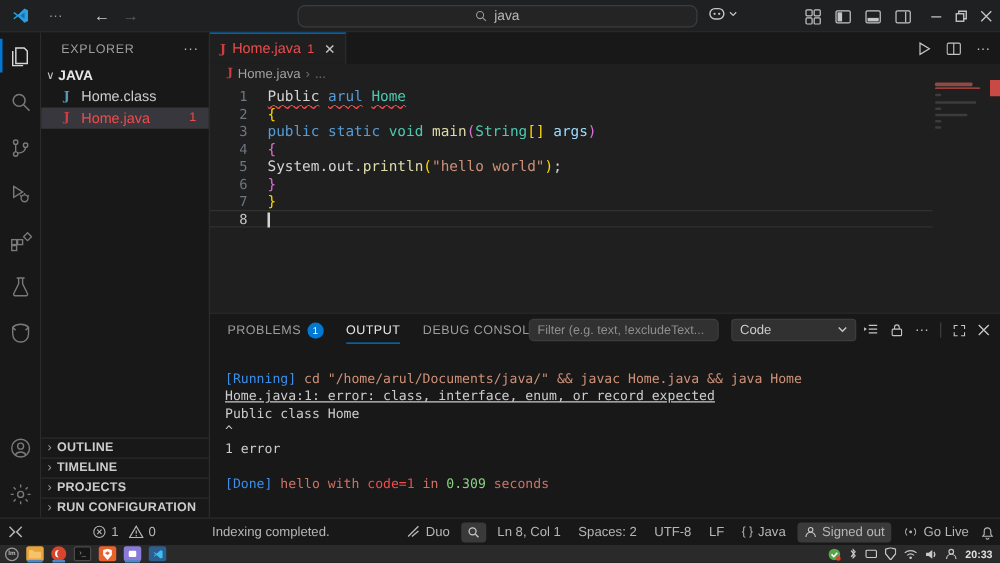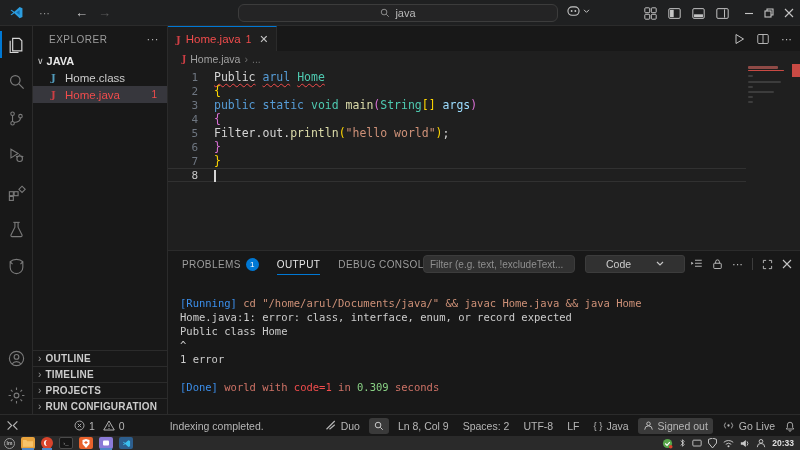--- a/index.html
+++ b/index.html
@@ -92,21 +92,21 @@
   .panel-tab.active:after{content:"";position:absolute;left:0;right:0;bottom:2px;height:1px;background:#0078d4;}
   .panel-tab .pbadge{background:#0078d4;color:#ffffff;font-size:8px;min-width:13px;height:13px;
     border-radius:7px;display:flex;align-items:center;justify-content:center;letter-spacing:0;}
   .panel-more{color:#9d9d9d;font-size:11px;}
   .filter-input{position:absolute;left:255px;top:4px;width:152px;height:18px;background:#313131;
     border:1px solid #3c3c3c;border-radius:4px;color:#989898;font-size:10px;padding:0 6px;
     font-family:"Liberation Sans",sans-serif;}
   .filter-input::placeholder{color:#8f8f8f;}
   .channel-select{position:absolute;left:417px;top:4px;width:100px;height:18px;background:#313131;
     border:1px solid #3c3c3c;border-radius:3px;display:flex;align-items:center;font-size:10.5px;
-    color:#cccccc;padding:0 20px;justify-content:space-between;}
+    color:#cccccc;padding:0 6px;justify-content:space-between;}
   .panel-icons{position:absolute;right:8px;top:0;height:26px;display:flex;align-items:center;gap:9px;}
   .vsep{width:1px;height:12px;background:#3c3c3c;}
   .panel-content{position:absolute;left:0;top:26px;right:0;bottom:0;padding:20px 0 0 12px;
     font-family:"DejaVu Sans Mono","Liberation Mono",monospace;font-size:10.5px;}
   .orow{height:14px;white-space:pre;}
 
   
   .statusbar{position:absolute;left:0;top:414px;width:800px;height:22px;background:#181818;
     border-top:1px solid #2b2b2b;display:flex;align-items:center;font-size:10.5px;color:#b6b6b6;}
   .sb-item{display:flex;align-items:center;gap:4px;padding:0 5px;height:16px;}
@@ -332,21 +332,21 @@
         <div class="crow">
           <span class="num">3</span>
           <span class="txt"><span style="color: rgb(86, 156, 214);">public</span><span style="color: rgb(212, 212, 212);"> </span><span style="color: rgb(86, 156, 214);">static</span><span style="color: rgb(212, 212, 212);"> </span><span style="color: rgb(78, 201, 176);">void</span><span style="color: rgb(212, 212, 212);"> </span><span style="color: rgb(220, 220, 170);">main</span><span style="color: rgb(218, 112, 214);">(</span><span style="color: rgb(78, 201, 176);">String</span><span style="color: rgb(255, 215, 0);">[]</span><span style="color: rgb(212, 212, 212);"> </span><span style="color: rgb(156, 220, 254);">args</span><span style="color: rgb(218, 112, 214);">)</span></span>
         </div>
         <div class="crow">
           <span class="num">4</span>
           <span class="txt"><span style="color: rgb(218, 112, 214);">{</span></span>
         </div>
         <div class="crow">
           <span class="num">5</span>
-          <span class="txt"><span style="color: rgb(212, 212, 212);">Filter.out.</span><span style="color: rgb(220, 220, 170);">println</span><span style="color: rgb(255, 215, 0);">(</span><span style="color: rgb(206, 145, 120);">"hello world"</span><span style="color: rgb(255, 215, 0);">)</span><span style="color: rgb(212, 212, 212);">;</span></span>
+          <span class="txt"><span style="color: rgb(212, 212, 212);">System.out.</span><span style="color: rgb(220, 220, 170);">println</span><span style="color: rgb(255, 215, 0);">(</span><span style="color: rgb(206, 145, 120);">"hello world"</span><span style="color: rgb(255, 215, 0);">)</span><span style="color: rgb(212, 212, 212);">;</span></span>
         </div>
         <div class="crow">
           <span class="num">6</span>
           <span class="txt"><span style="color: rgb(218, 112, 214);">}</span></span>
         </div>
         <div class="crow">
           <span class="num">7</span>
           <span class="txt"><span style="color: rgb(255, 215, 0);">}</span></span>
         </div>
         <div class="crow cur">
@@ -403,26 +403,26 @@
         <div class="vsep"></div>
         <svg width="11" height="11" viewBox="0 0 16 16">
             <path d="M2 6V2h4M10 2h4v4M14 10v4h-4M6 14H2v-4" fill="none" stroke="#c5c5c5" stroke-width="1.3"></path>
           </svg>
         <svg width="10" height="10" viewBox="0 0 10 10">
             <path d="M1 1l8 8M9 1l-8 8" stroke="#c5c5c5" stroke-width="1.1"></path>
           </svg>
       </div>
       <div class="panel-content" id="output-rows">
           <div class="orow"><span style="color: rgb(59, 142, 234);">[Running] </span><span style="color: rgb(206, 145, 120);">cd "/home/arul/Documents/java/" &amp;&amp; javac Home.java &amp;&amp; java Home</span></div>
-          <div class="orow"><span style="color: rgb(204, 204, 204);">Home.java:1: error: class, interface, enum, or record expected</span></div>
+          <div class="orow"><span style="color: rgb(204, 204, 204); text-decoration: underline;">Home.java:1: error: class, interface, enum, or record expected</span></div>
           <div class="orow"><span style="color: rgb(204, 204, 204);">Public class Home</span></div>
           <div class="orow"><span style="color: rgb(204, 204, 204);">^</span></div>
           <div class="orow"><span style="color: rgb(204, 204, 204);">1 error</span></div>
           <div class="orow">&nbsp;</div>
-          <div class="orow"><span style="color: rgb(59, 142, 234);">[Done] </span><span style="color: rgb(206, 114, 102);">world with </span><span style="color: rgb(241, 76, 76);">code=1</span><span style="color: rgb(206, 114, 102);"> in </span><span style="color: rgb(137, 209, 133);">0.309</span><span style="color: rgb(206, 114, 102);"> seconds</span></div>
+          <div class="orow"><span style="color: rgb(59, 142, 234);">[Done] </span><span style="color: rgb(206, 114, 102);">hello with </span><span style="color: rgb(241, 76, 76);">code=1</span><span style="color: rgb(206, 114, 102);"> in </span><span style="color: rgb(137, 209, 133);">0.309</span><span style="color: rgb(206, 114, 102);"> seconds</span></div>
         </div>
     </div>
   </div>
 
   <div class="statusbar">
     <div class="sb-left">
       <svg width="13" height="11" viewBox="0 0 16 12">
           <path d="M2 1l5 5-5 5" fill="none" stroke="#b6b6b6" stroke-width="1.4"></path>
           <path d="M14 1L9 6l5 5" fill="none" stroke="#b6b6b6" stroke-width="1.4"></path>
         </svg>
@@ -447,21 +447,21 @@
             <path d="M2 12L13 1M6 12l7-6" stroke="#b6b6b6" stroke-width="1.5"></path>
           </svg>
         <span>Duo</span>
       </div>
       <div class="sb-item sb-box">
         <svg width="10" height="10" viewBox="0 0 16 16">
             <circle cx="6.5" cy="6.5" r="4.5" fill="none" stroke="#c9c9c9" stroke-width="1.6"></circle>
             <line x1="10" y1="10" x2="14" y2="14" stroke="#c9c9c9" stroke-width="1.6"></line>
           </svg>
       </div>
-      <div class="sb-item">Ln 8, Col 9</div>
+      <div class="sb-item">Ln 8, Col 1</div>
       <div class="sb-item">Spaces: 2</div>
       <div class="sb-item">UTF-8</div>
       <div class="sb-item">LF</div>
       <div class="sb-item">
         <span style="font-size:9.5px;color:#b6b6b6;">{ }</span>
         <span>Java</span>
       </div>
       <div class="sb-item sb-box">
         <svg width="11" height="11" viewBox="0 0 16 16">
             <circle cx="8" cy="5.5" r="2.6" fill="none" stroke="#c9c9c9" stroke-width="1.3"></circle>

